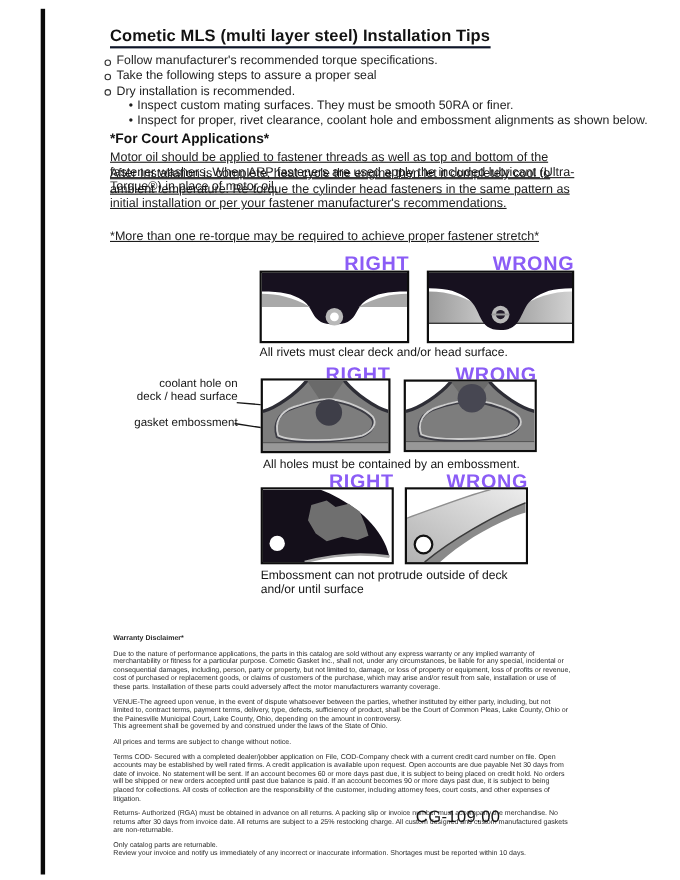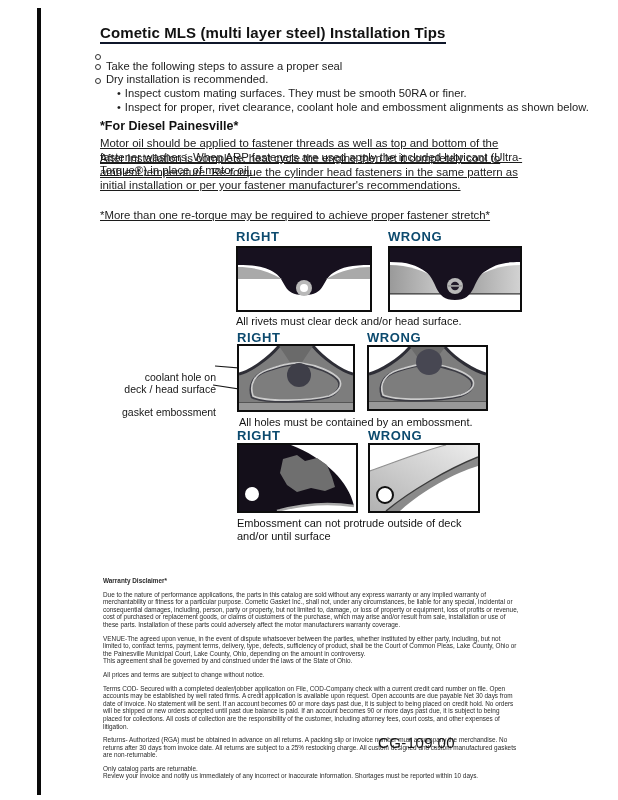--- a/index.html
+++ b/index.html
@@ -25,62 +25,63 @@
   }
   .sub{padding-left:22px;}
   .marker-dot{flex:0 0 auto;font-size:11px;margin-right:4px;line-height:13.8px;}
   
   .diesel-heading{left:100px;top:119px;font-size:12.5px;font-weight:bold;color:#121212;}
   .para{left:100px;width:436px;font-size:11.4px;line-height:13.6px;color:#1c1c1c;text-decoration:underline;}
   .p1{top:137px;}
   .p2{top:152px;}
   .p3{top:209px;}
   
-  .dlabel{font-size:13px;font-weight:bold;text-align:left;color:#0c4a6e;letter-spacing:.6px;}
+  .dlabel{font-size:18px;font-weight:bold;text-align:right;color:#8b5cf6;letter-spacing:.6px;}
   .dcaption{font-size:11px;color:#141414;line-height:12.5px;}
   .dbox{border:2px solid #0d0d0d;box-sizing:border-box;background:#fff;overflow:hidden;}
   .dbox svg{display:block;width:100%;height:100%;}
-  .ann{font-size:10.5px;line-height:11.5px;text-align:right;color:#161616;margin-top:28px;}
+  .ann{font-size:10.5px;line-height:11.5px;text-align:right;color:#161616;}
   
   .legal{left:103px;top:577px;width:416px;font-size:6.4px;line-height:7.6px;color:#2a2a2a;}
   .legal .lhead{font-weight:bold;margin:0 0 6px 0;}
   .legal p{margin:0 0 6px 0;}
   .legal p.tight{margin:0;}
   .page-code{left:378px;top:734px;font-size:15px;color:#171717;letter-spacing:.4px;}
 </style>
 </head>
 <body>
 
 <div class="abs edge-line"></div>
 
 <div class="abs doc-title">Cometic MLS (multi layer steel) Installation Tips</div>
 
 <div class="abs bullets">
   <div class="bullet-row">
     <span class="marker-circle"></span>
+    <span>Follow manufacturer's recommended torque specifications.</span>
   </div>
   <div class="bullet-row">
     <span class="marker-circle"></span>
     <span>Take the following steps to assure a proper seal</span>
   </div>
   <div class="bullet-row">
     <span class="marker-circle"></span>
     <span>Dry installation is recommended.</span>
   </div>
   <div class="bullet-row sub">
     <span class="marker-dot">•</span>
     <span>Inspect custom mating surfaces.  They must be smooth 50RA or finer.</span>
   </div>
   <div class="bullet-row sub">
     <span class="marker-dot">•</span>
     <span>Inspect for proper, rivet clearance, coolant hole and embossment alignments as shown below.</span>
   </div>
 </div>
 
-<div class="abs diesel-heading">*For Diesel Painesville*</div>
+<div class="abs diesel-heading">*For Court Applications*</div>
 <div class="abs para p1">Motor oil should be applied to fastener threads as well as top and bottom of the fastener washers. When ARP fasteners are used apply the included lubricant (Ultra-Torque®) in place of motor oil.</div>
 <div class="abs para p2">After Installation is complete, heat cycle the engine then let it completely cool to ambient temperature. Re-torque the cylinder head fasteners in the same pattern as initial installation or per your fastener manufacturer's recommendations.</div>
 <div class="abs para p3">*More than one re-torque may be required to achieve proper fastener stretch*</div>
 
 <div class="abs dlabel" style="left:236px;top:229px;width:136px;">RIGHT</div>
 <div class="abs dlabel" style="left:388px;top:229px;width:134px;">WRONG</div>
 
 <div class="abs dbox" style="left:236px;top:246px;width:136px;height:66px;">
   <svg viewBox="0 0 132 62" preserveAspectRatio="none">
     <rect x="0" y="0" width="132" height="62" fill="#ffffff"></rect>

